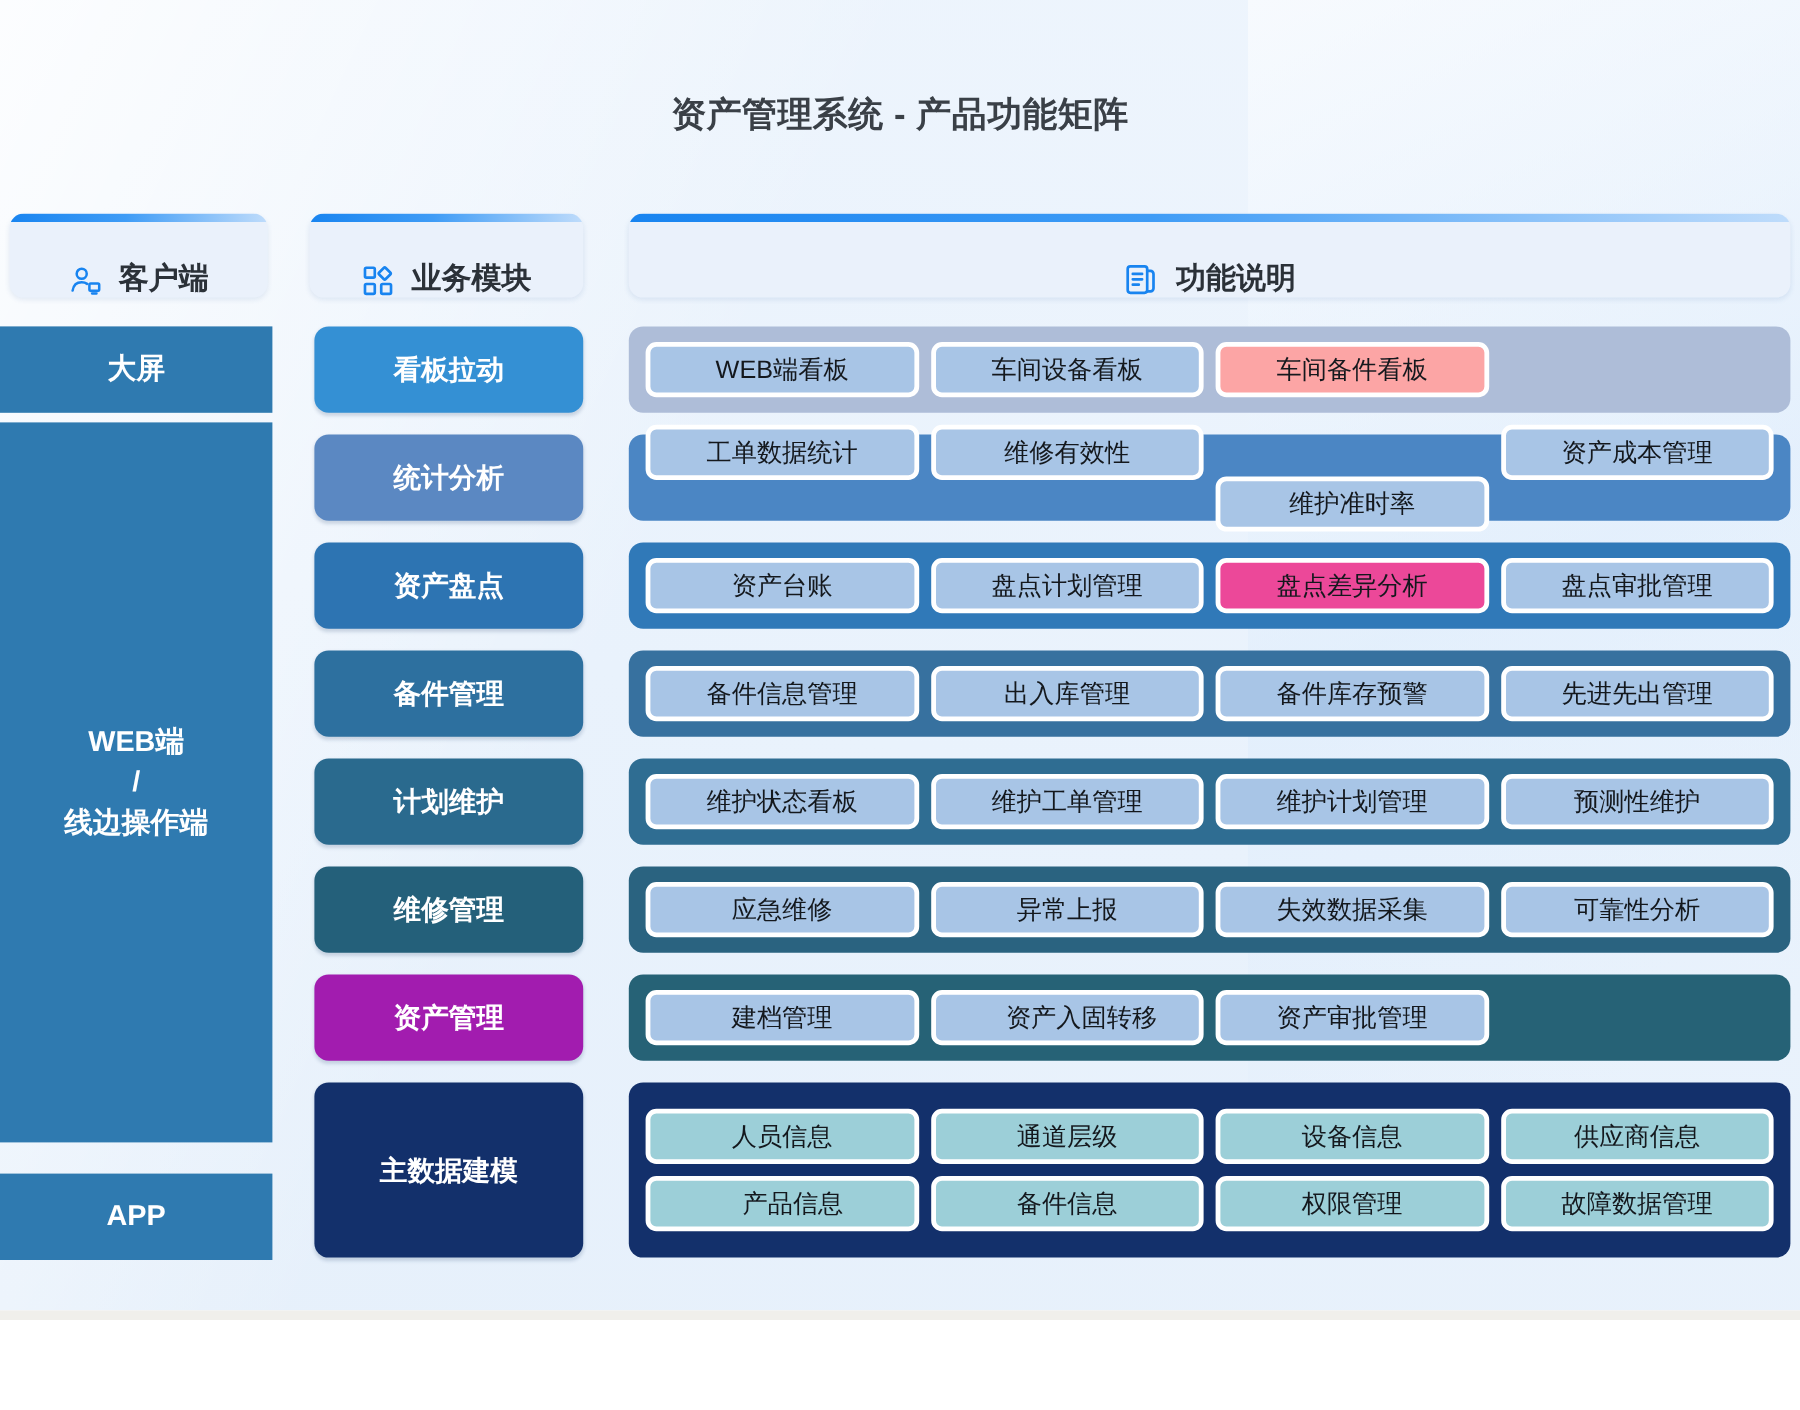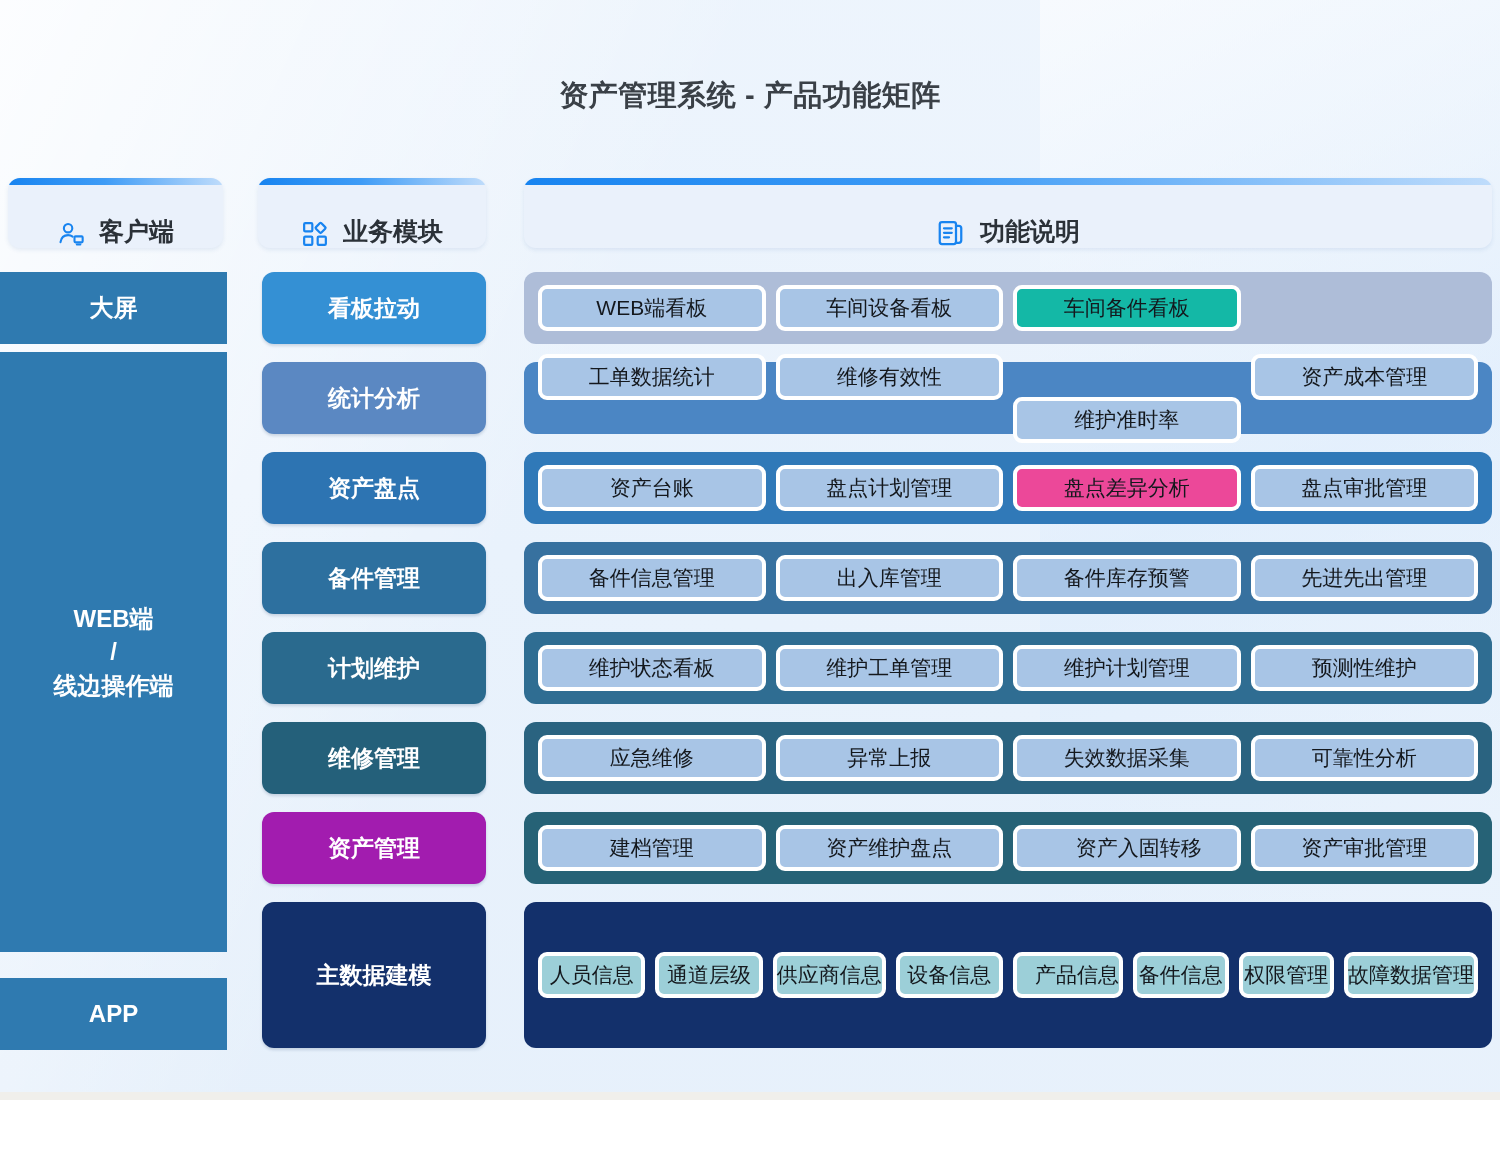--- a/index.html
+++ b/index.html
@@ -127,21 +127,21 @@
     background: #a8c5e6;
     border: 4px solid #ffffff;
     color: #14181d;
     font-size: 21px;
     display: flex; align-items: center; justify-content: center;
     white-space: nowrap;
   }
   .pill.teal { background: #9ccfd8; }
 
   .row-strip.master {
-    flex-direction: row;
+    flex-direction: column;
     justify-content: center;
     gap: 10px;
     padding: 14px;
   }
 </style>
 </head>
 <body>
 
 <div class="canvas">
   <div class="panel"></div>
@@ -195,21 +195,21 @@
   </div>
 
   <div id="rows-host">
       <div class="mod-btn" style="top: 272px; height: 72px; background: rgb(52, 144, 212);">
         <span>看板拉动</span>
       </div>
       <div class="row-strip" style="top: 272px; height: 72px; background: rgb(174, 189, 216);">
         <div class="pill-grid">
           <div class="pill" style="background: rgb(168, 197, 230);">WEB端看板</div>
           <div class="pill" style="background: rgb(168, 197, 230);">车间设备看板</div>
-          <div class="pill" style="background: #14b8a6; font-family: Liberation Mono, monospace;">车间备件看板</div>
+          <div class="pill" style="background: #fca5a5; font-family: Liberation Mono, monospace;">车间备件看板</div>
         </div>
       </div>
       <div class="mod-btn" style="top: 362px; height: 72px; background: rgb(91, 136, 194);">
         <span>统计分析</span>
       </div>
       <div class="row-strip" style="top: 362px; height: 72px; background: rgb(75, 134, 196);">
         <div class="pill-grid">
           <div class="pill" style="background: rgb(168, 197, 230);">工单数据统计</div>
           <div class="pill" style="background: rgb(168, 197, 230);">维修有效性</div>
           <div class="pill" style="background: rgb(168, 197, 230); margin-top: 43px;">维护准时率</div>
@@ -259,34 +259,33 @@
           <div class="pill" style="background: rgb(168, 197, 230);">失效数据采集</div>
           <div class="pill" style="background: rgb(168, 197, 230);">可靠性分析</div>
         </div>
       </div>
       <div class="mod-btn" style="top: 812px; height: 72px; background: #a21caf;">
         <span>资产管理</span>
       </div>
       <div class="row-strip" style="top: 812px; height: 72px; background: rgb(38, 98, 118);">
         <div class="pill-grid">
           <div class="pill" style="background: rgb(168, 197, 230);">建档管理</div>
-          <div class="pill" style="background: rgb(168, 197, 230);">资产维护盘点</div>
           <div class="pill" style="background: rgb(168, 197, 230); padding-left: 24px;">资产入固转移</div>
           <div class="pill" style="background: rgb(168, 197, 230);">资产审批管理</div>
         </div>
       </div>
       <div class="mod-btn" style="top: 902px; height: 146px; background: rgb(19, 48, 107);">
         <span>主数据建模</span>
       </div>
       <div class="row-strip master" style="top: 902px; height: 146px; background: rgb(19, 48, 107);">
         <div class="pill-grid">
           <div class="pill teal" style="background: rgb(156, 207, 216);">人员信息</div>
           <div class="pill teal" style="background: rgb(156, 207, 216);">通道层级</div>
+          <div class="pill teal" style="background: rgb(156, 207, 216);">设备信息</div>
           <div class="pill teal" style="background: rgb(156, 207, 216);">供应商信息</div>
-          <div class="pill teal" style="background: rgb(156, 207, 216);">设备信息</div>
         </div>
         <div class="pill-grid">
           <div class="pill teal" style="background: rgb(156, 207, 216); padding-left: 18px;">产品信息</div>
           <div class="pill teal" style="background: rgb(156, 207, 216);">备件信息</div>
           <div class="pill teal" style="background: rgb(156, 207, 216);">权限管理</div>
           <div class="pill teal" style="background: rgb(156, 207, 216);">故障数据管理</div>
         </div>
       </div>
     </div>
 </div>

